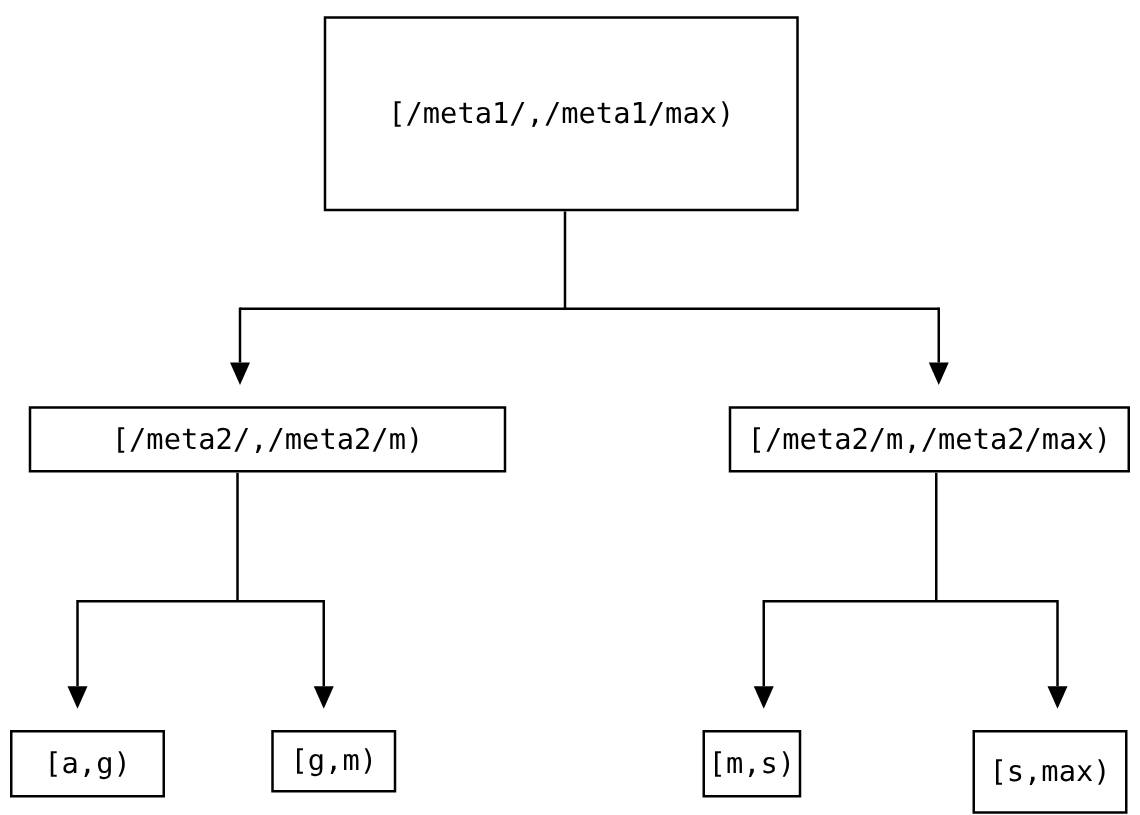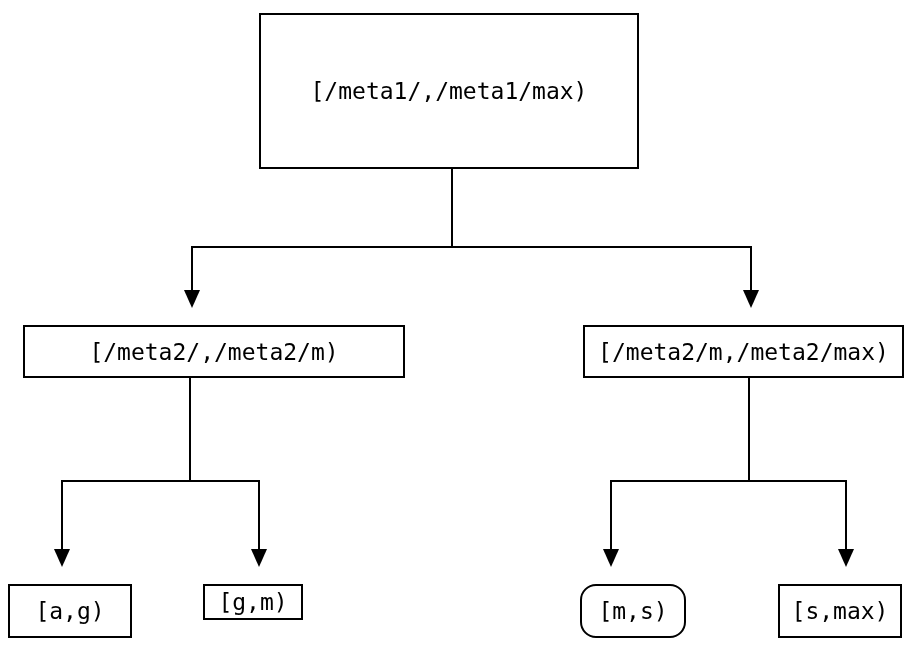--- a/index.html
+++ b/index.html
@@ -25,23 +25,23 @@
     display: flex;
     align-items: center;
     justify-content: center;
     font-size: 23px;
     white-space: nowrap;
   }
   .node-root       { left: 259px; top: 13px;  width: 380px; height: 156px; }
   .node-meta2-low  { left: 23px;  top: 325px; width: 382px; height: 53px; }
   .node-meta2-high { left: 583px; top: 325px; width: 321px; height: 53px; justify-content: center; }
   .node-leaf-ag    { left: 8px;   top: 584px; width: 124px; height: 54px; }
-  .node-leaf-gm    { left: 203px; top: 584px; width: 100px; height: 36px; }
-  .node-leaf-ms    { left: 580px; top: 584px; width: 106px; height: 54px; border-radius: 16px; }
-  .node-leaf-smax  { left: 778px; top: 584px; width: 124px; height: 54px; align-items: center; }
+  .node-leaf-gm    { left: 217px; top: 584px; width: 100px; height: 50px; }
+  .node-leaf-ms    { left: 562px; top: 584px; width: 79px; height: 54px; }
+  .node-leaf-smax  { left: 778px; top: 584px; width: 124px; height: 67px; align-items: center; }
 </style>
 </head>
 <body>
 
 <div class="canvas">
 
   <svg class="edges" viewBox="0 0 912 652" xmlns="http://www.w3.org/2000/svg">
 
     <g stroke="#000000" stroke-width="2" fill="none">
       <path d="M 452 169 L 452 247"></path>

